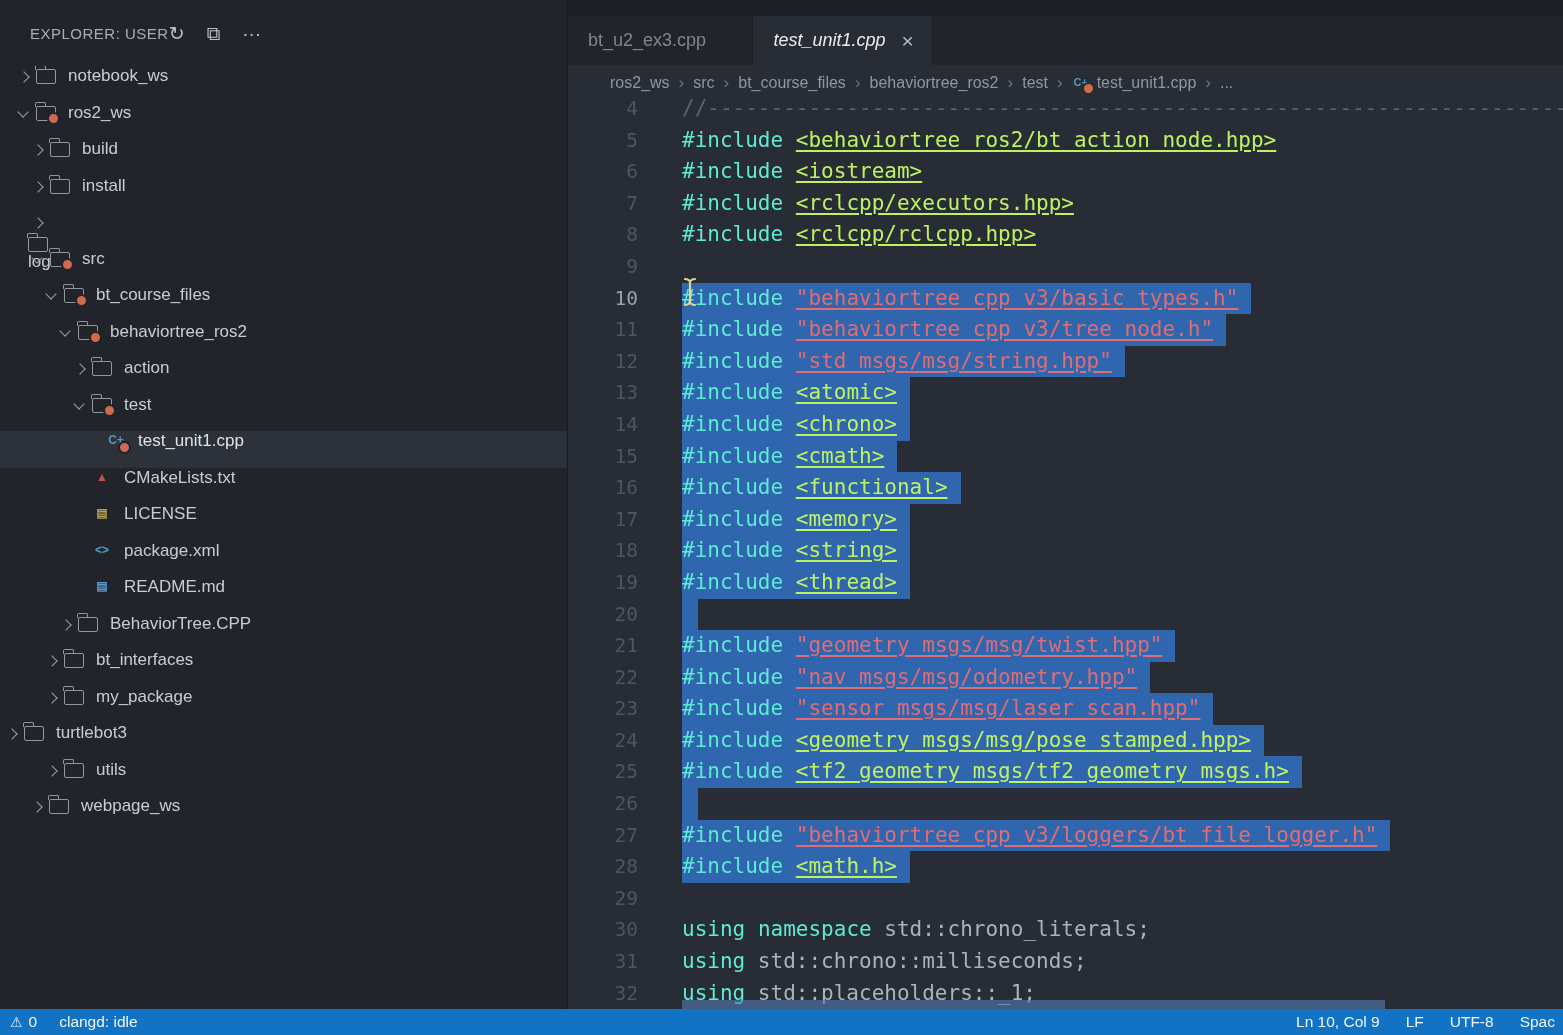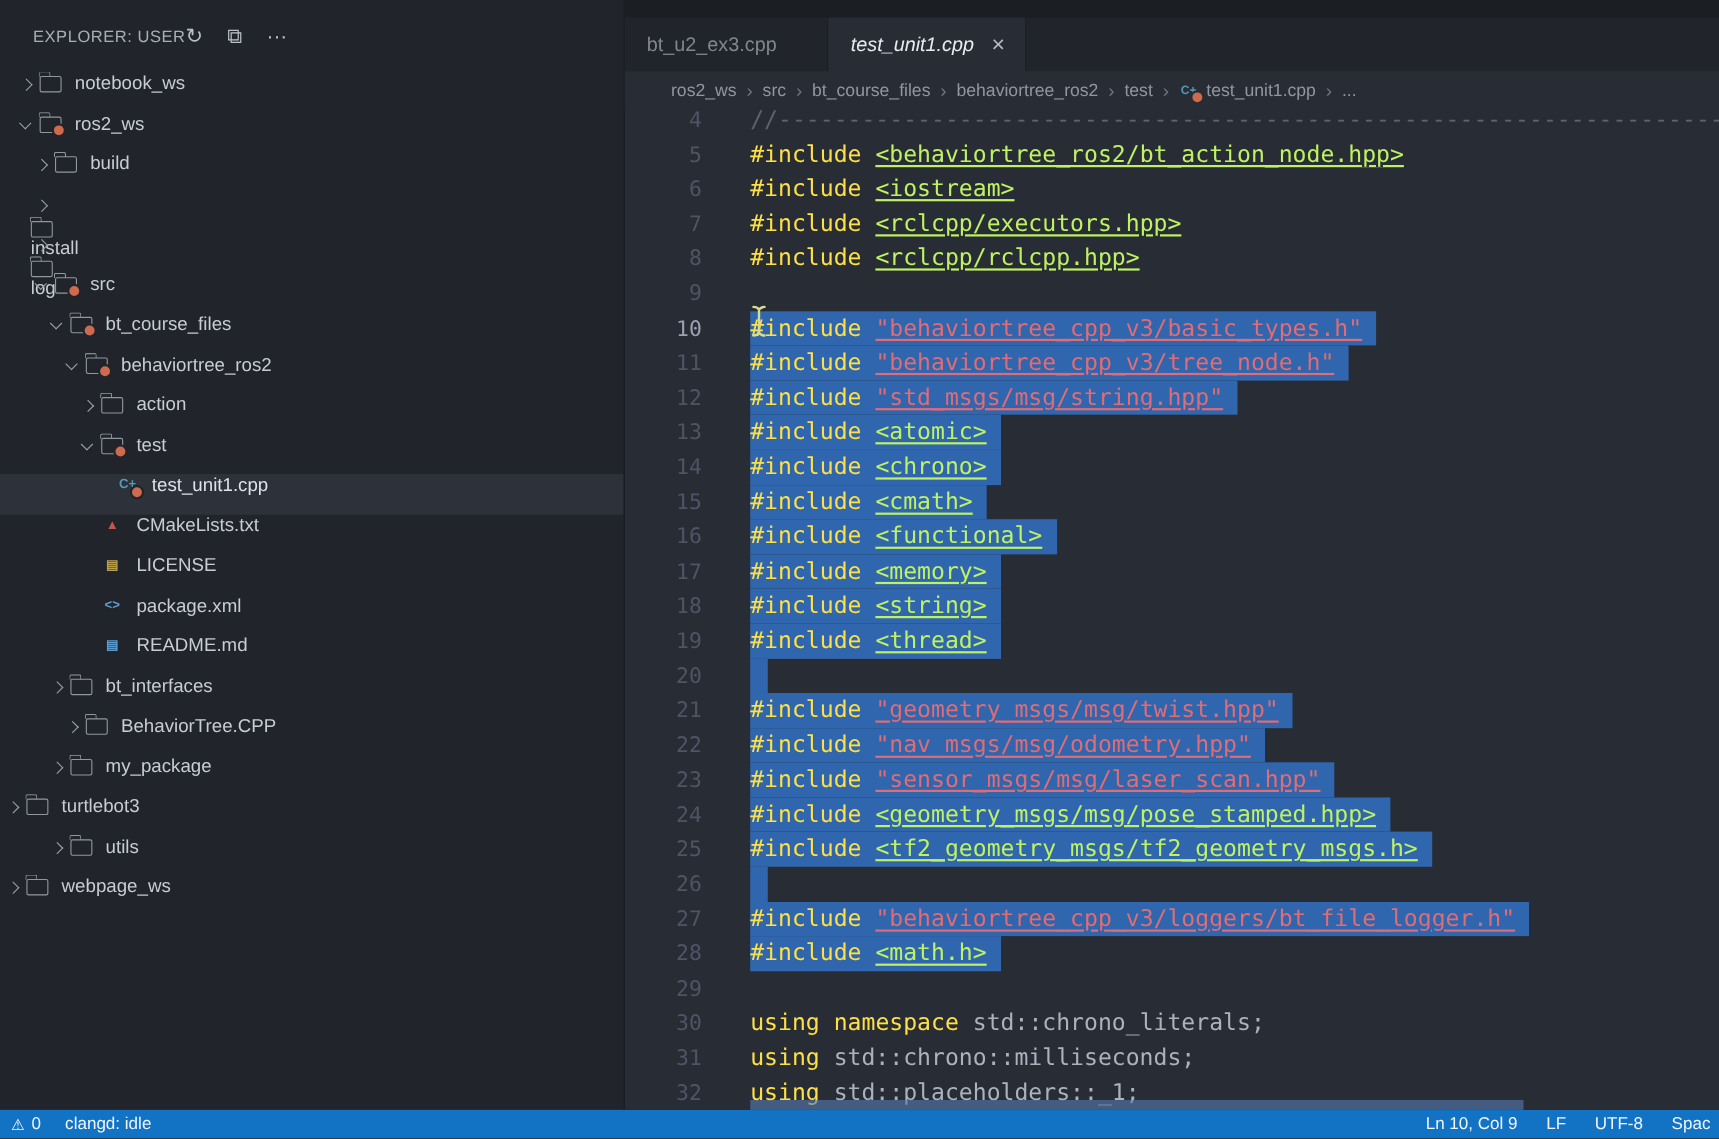--- a/index.html
+++ b/index.html
@@ -42,21 +42,21 @@
   .bc-ico.mod::after{border-color:#282c34}
 
   
   .code-area{flex:1;overflow:hidden;font-family:"DejaVu Sans Mono",monospace;font-size:21px;line-height:31.6px;white-space:pre;margin-top:-7px;color:#abb2bf}
   .code-line{display:flex;height:31.6px}
   .gutter{width:70px;flex:none;text-align:right;font-size:19.5px;color:#4d5565}
   .gutter.cur{color:#9aa2af}
   .line-text{margin-left:44px}
   .line-text.sel{background:#2f66ad;padding-right:13px}
   .line-text.sel-empty{padding-right:16px}
-  .tk-kw{color:#fde047}
+  .tk-kw{color:#5eead4}
   .tk-inc{color:#bef264;text-decoration:underline;text-underline-offset:3px}
   .tk-str{color:#e06c75;text-decoration:underline;text-underline-offset:3px}
   .tk-cmt{color:#5c6370}
   .tk-txt{color:#abb2bf}
 
   .hscroll{position:absolute;left:114px;bottom:0;width:703px;height:9px;background:rgba(86,124,184,.6)}
   .ibeam{position:absolute;left:114px;top:276px;pointer-events:none}
 
   
   .statusbar{height:26px;flex:none;background:#1273c4;color:#eef5fc;display:flex;align-items:center;justify-content:space-between;font-size:15.5px;padding:0 8px 0 10px;overflow:hidden}
@@ -89,21 +89,21 @@
           <div class="tree-row" style="padding-left: 12px;">
             <span class="chev down"></span>
             <span class="fico mod"></span>
             <span class="tree-label">ros2_ws</span>
           </div>
           <div class="tree-row" style="padding-left: 26px;">
             <span class="chev"></span>
             <span class="fico"></span>
             <span class="tree-label">build</span>
           </div>
-          <div class="tree-row" style="padding-left: 26px; flex-direction: column;">
+          <div class="tree-row" style="padding-left: 26px;">
             <span class="chev"></span>
             <span class="fico"></span>
             <span class="tree-label">install</span>
           </div>
           <div class="tree-row" style="padding-left: 26px; flex-direction: column;">
             <span class="chev"></span>
             <span class="fico"></span>
             <span class="tree-label">log</span>
           </div>
           <div class="tree-row" style="padding-left: 26px;">
@@ -149,46 +149,46 @@
           <div class="tree-row" style="padding-left: 68px;">
             <span class="chev none"></span>
             <span class="ficon" style="color:#5a9bd0">&lt;&gt;</span>
             <span class="tree-label">package.xml</span>
           </div>
           <div class="tree-row" style="padding-left: 68px;">
             <span class="chev none"></span>
             <span class="ficon" style="color:#5a9bd0">▤</span>
             <span class="tree-label">README.md</span>
           </div>
+          <div class="tree-row" style="padding-left: 54px;">
+            <span class="chev"></span>
+            <span class="fico"></span>
+            <span class="tree-label">BehaviorTree.CPP</span>
+          </div>
           <div class="tree-row" style="padding-left: 40px;">
             <span class="chev"></span>
             <span class="fico"></span>
             <span class="tree-label">bt_interfaces</span>
           </div>
-          <div class="tree-row" style="padding-left: 54px;">
-            <span class="chev"></span>
-            <span class="fico"></span>
-            <span class="tree-label">BehaviorTree.CPP</span>
-          </div>
           <div class="tree-row" style="padding-left: 40px;">
             <span class="chev"></span>
             <span class="fico"></span>
             <span class="tree-label">my_package</span>
           </div>
           <div class="tree-row" style="">
             <span class="chev"></span>
             <span class="fico"></span>
             <span class="tree-label">turtlebot3</span>
           </div>
           <div class="tree-row" style="padding-left: 40px;">
             <span class="chev"></span>
             <span class="fico"></span>
             <span class="tree-label">utils</span>
           </div>
-          <div class="tree-row" style="padding-left: 0;">
+          <div class="tree-row" style="padding-left: 25px;">
             <span class="chev"></span>
             <span class="fico"></span>
             <span class="tree-label">webpage_ws</span>
           </div>
         </div>
     </aside>
 
     <section class="editor">
       <div class="tabbar">
           <div class="tab">

